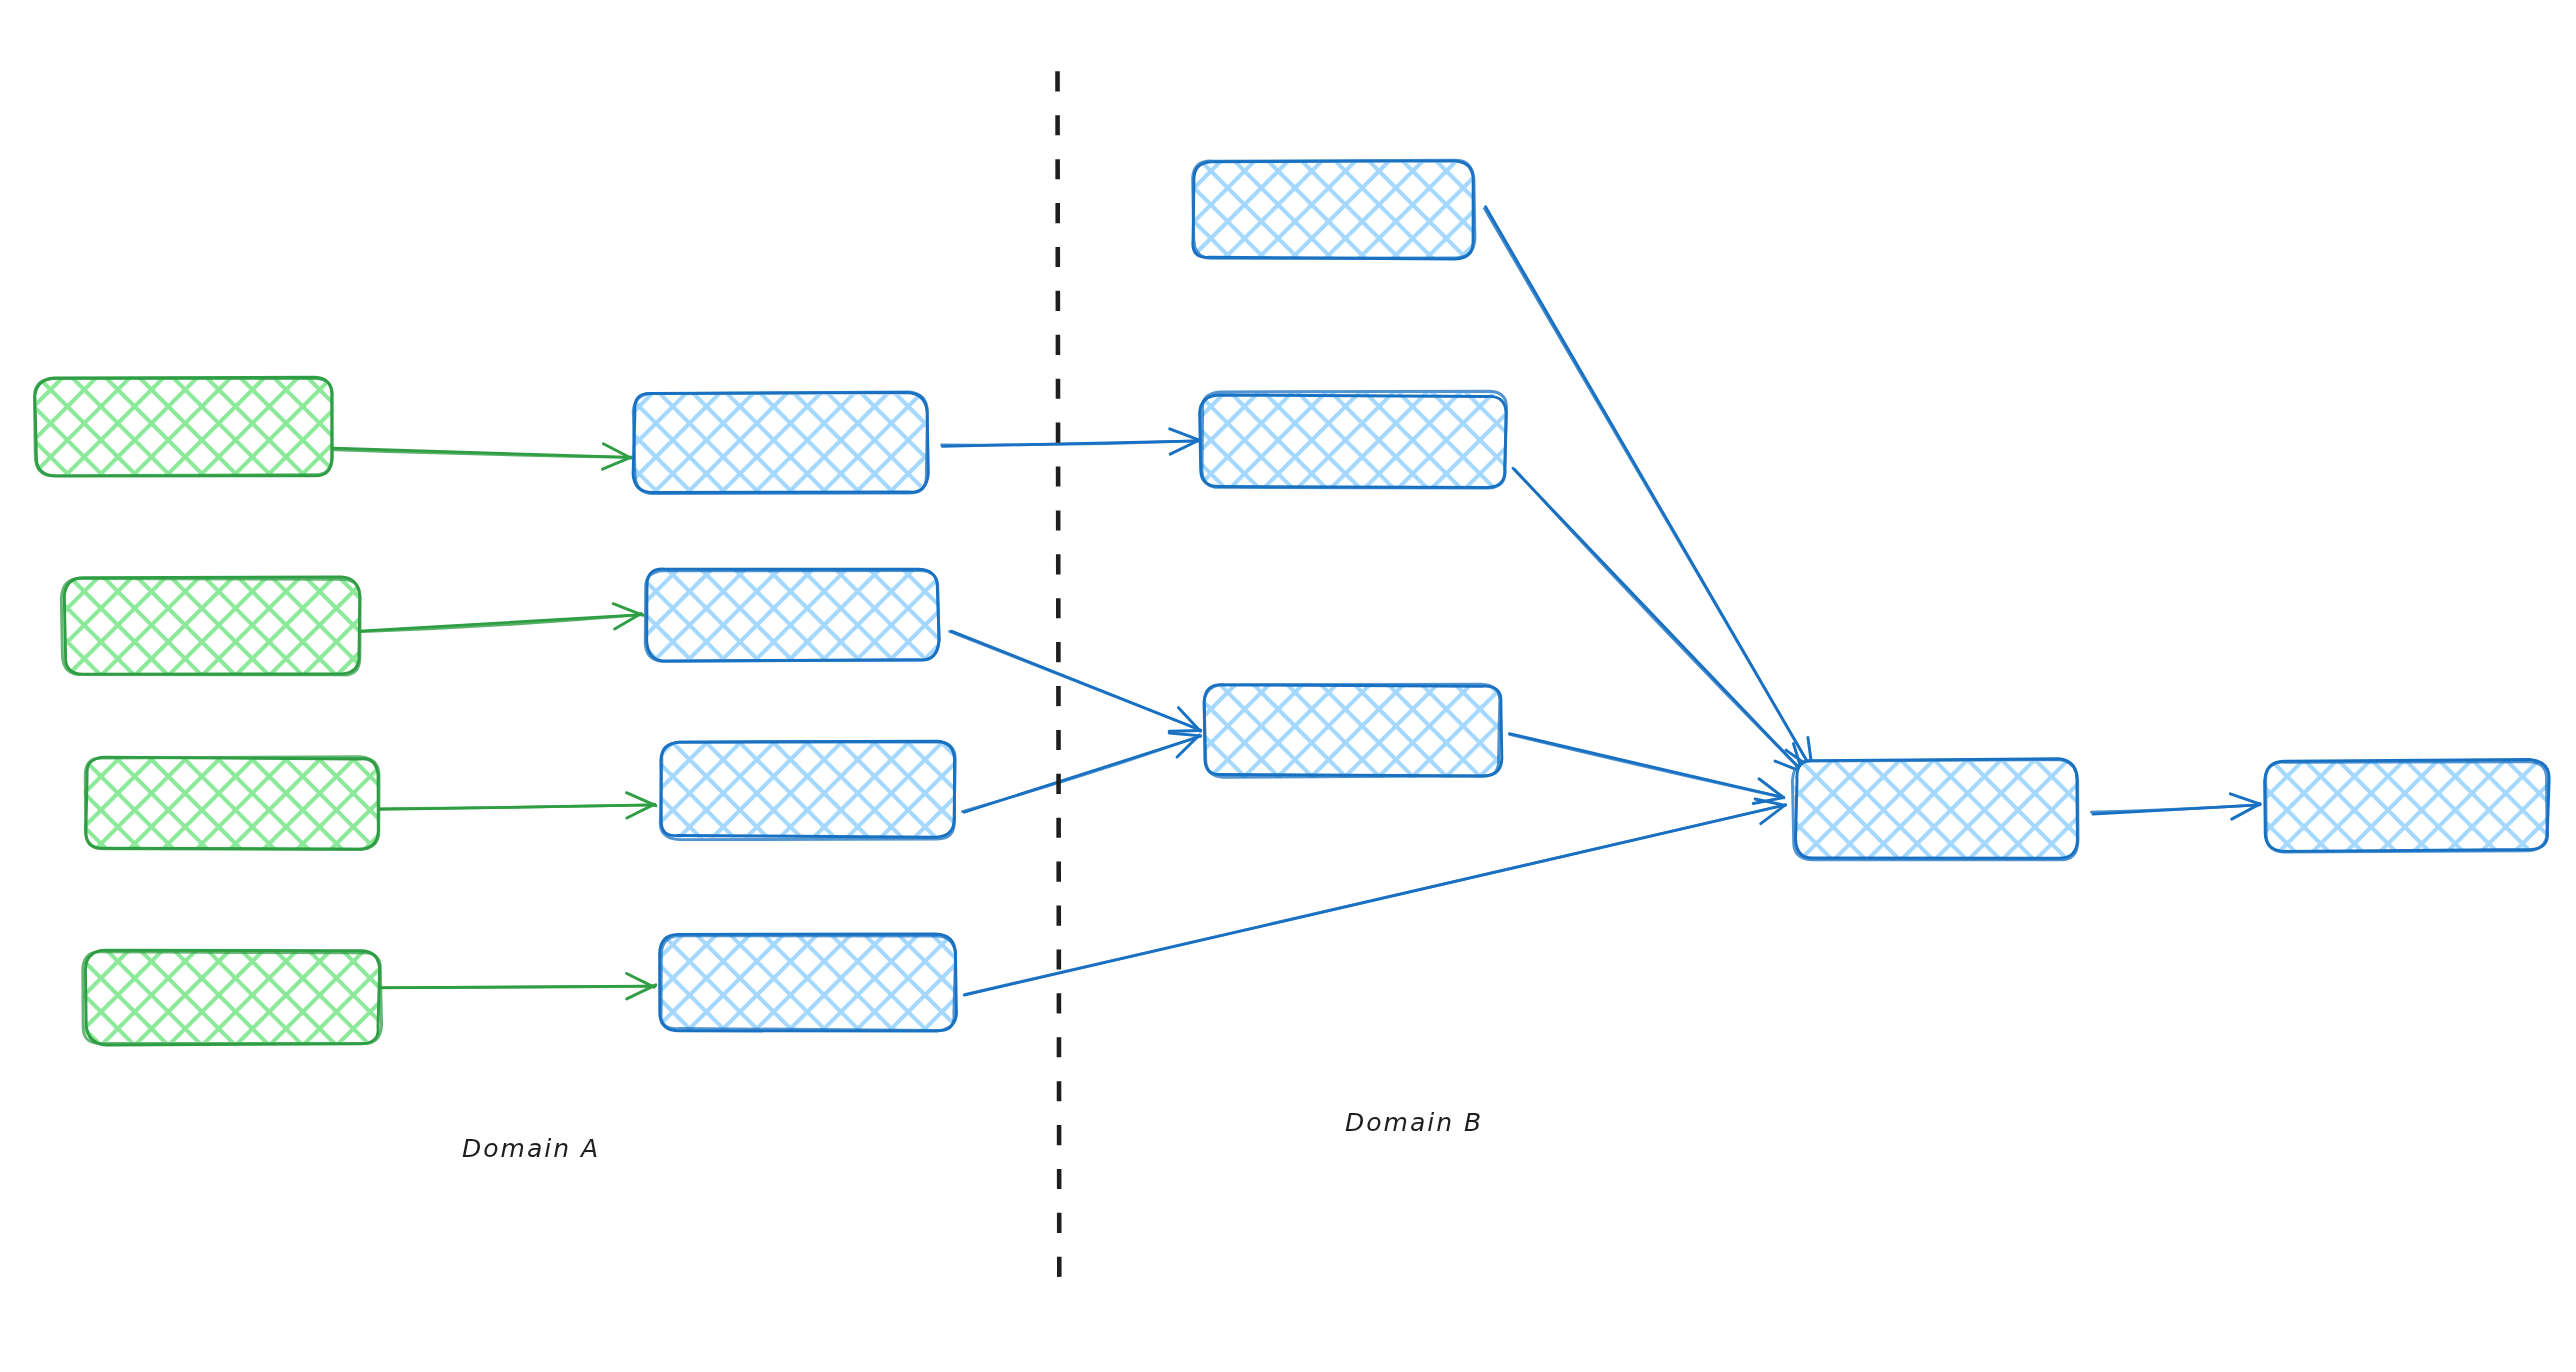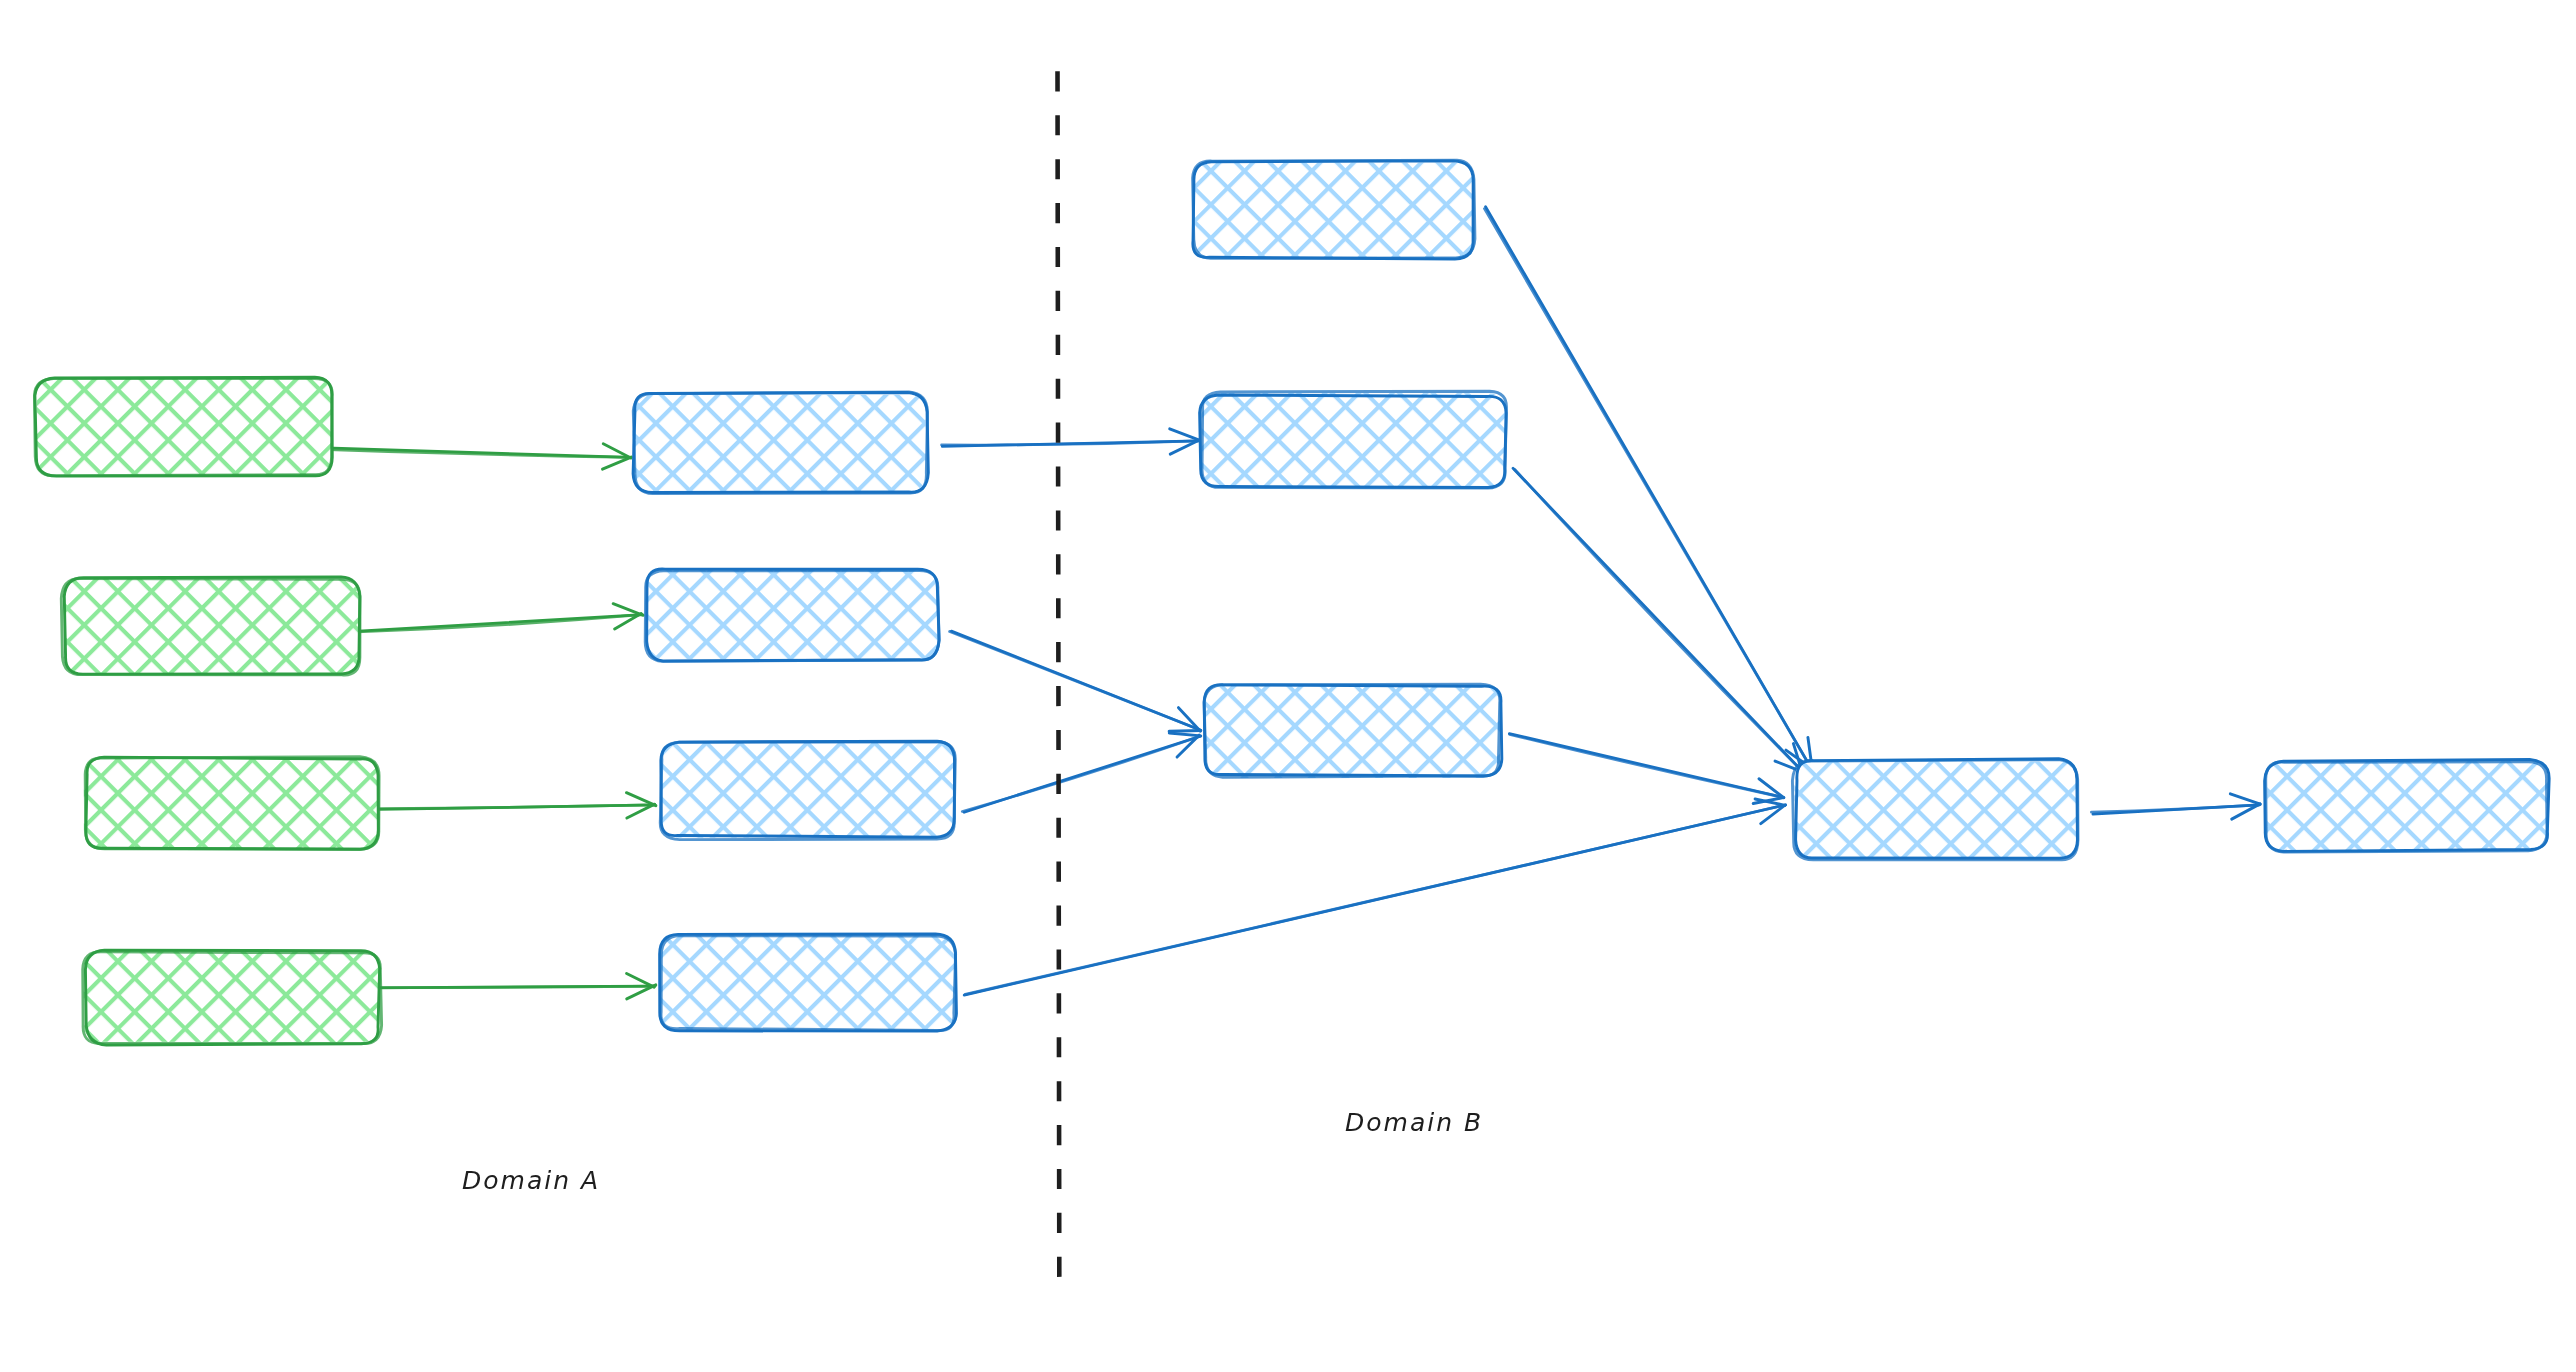--- a/index.html
+++ b/index.html
@@ -28,21 +28,21 @@
   .domain-label {
     position: absolute;
     font-family: "DejaVu Sans", sans-serif;
     font-size: 25px;
     font-style: italic;
     letter-spacing: 2px;
     color: #1e1e1e;
     white-space: nowrap;
     user-select: none;
   }
-  #label-domain-a { left: 462px; top: 1166px; }
+  #label-domain-a { left: 462px; top: 1134px; }
   #label-domain-b { left: 1345px; top: 1108px; }
 </style>
 </head>
 <body>
 
 <div id="canvas">
 
   <svg id="sketch" viewBox="0 0 2816 1500" xmlns="http://www.w3.org/2000/svg">
     <defs>
       <pattern id="hatch-green" width="26" height="26" patternUnits="userSpaceOnUse" patternTransform="rotate(45)">

